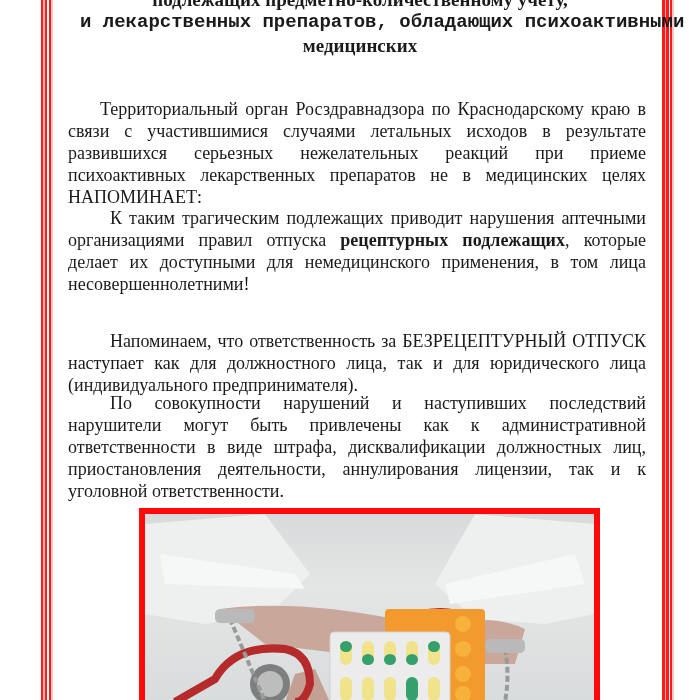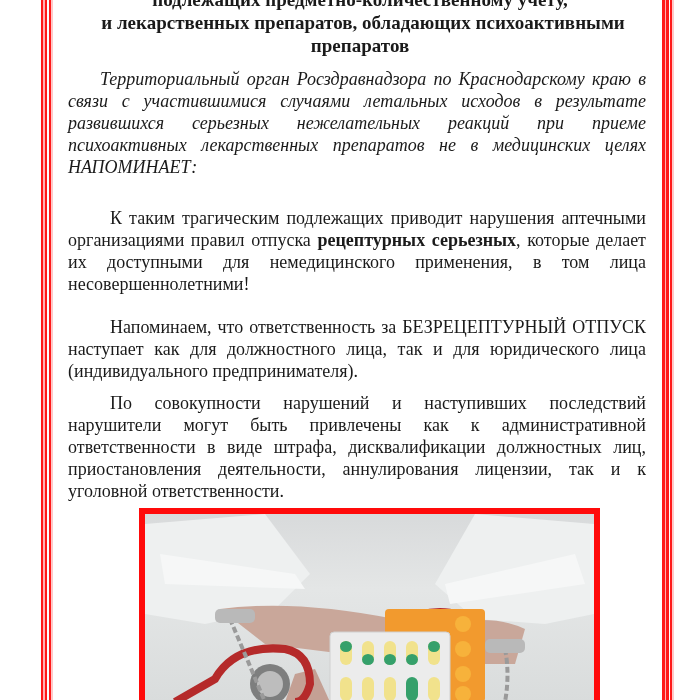--- a/index.html
+++ b/index.html
@@ -36,35 +36,35 @@
       left: 60px;
       width: 600px;
       text-align: center;
       font-weight: bold;
       font-size: 19px;
       line-height: 21px;
       margin: 0;
     }
     .title-line { display: block; white-space: nowrap; }
     .title-line-1 { position: absolute; top: -11px; left: 0; right: 0; }
-    .title-line-2 { position: absolute; top: 12px; left: 6px; right: 0; }
+    .title-line-2 { position: absolute; top: 12px; left: 20px; right: 0; font-family: Liberation Mono, monospace; }
     .title-line-3 { position: absolute; top: 35px; left: 0; right: 0; }
 
     .body-text {
       position: absolute;
       left: 68px;
       width: 578px;
       font-size: 18px;
       line-height: 22px;
       text-align: justify;
       margin: 0;
     }
-    .p1 { top: 68px; text-indent: 32px; font-style: italic; }
+    .p1 { top: 98px; text-indent: 32px; }
     .p2 { top: 207px; text-indent: 42px; }
-    .p3 { top: 316px; text-indent: 42px; font-family: Liberation Serif, serif; }
+    .p3 { top: 330px; text-indent: 42px; font-family: Liberation Serif, serif; }
     .p4 { top: 392px; text-indent: 42px; }
     .bold { font-weight: bold; }
 
     .photo-frame {
       position: absolute;
       left: 139px;
       top: 508px;
       width: 461px;
       height: 200px;
       background: #ff0a0a;
@@ -82,26 +82,26 @@
   </style>
 </head>
 <body>
 
 <div class="border-stripe border-left"></div>
 <div class="border-stripe border-right"></div>
 
 <h1 class="title">
   <span class="title-line title-line-1">подлежащих предметно-количественному учету,</span>
   <span class="title-line title-line-2">и лекарственных препаратов, обладающих психоактивными</span>
-  <span class="title-line title-line-3">препаратов</span>
+  <span class="title-line title-line-3">медицинских</span>
 </h1>
 
 <p class="body-text p1">Территориальный орган Росздравнадзора по Краснодарскому краю в связи с участившимися случаями летальных исходов в результате развившихся серьезных нежелательных реакций при приеме психоактивных лекарственных препаратов не в медицинских целях НАПОМИНАЕТ:</p>
 
-<p class="body-text p2"><span>К таким трагическим подлежащих приводит нарушения аптечными организациями правил отпуска </span><span class="bold">рецептурных серьезных</span><span>, которые делает их доступными для немедицинского применения, в том лица несовершеннолетними!</span></p>
+<p class="body-text p2"><span>К таким трагическим подлежащих приводит нарушения аптечными организациями правил отпуска </span><span class="bold">рецептурных подлежащих</span><span>, которые делает их доступными для немедицинского применения, в том лица несовершеннолетними!</span></p>
 
 <p class="body-text p3">Напоминаем, что ответственность за БЕЗРЕЦЕПТУРНЫЙ ОТПУСК наступает как для должностного лица, так и для юридического лица (индивидуального предпринимателя).</p>
 
 <p class="body-text p4">По совокупности нарушений и наступивших последствий нарушители могут быть привлечены как к административной ответственности в виде штрафа, дисквалификации должностных лиц, приостановления деятельности, аннулирования лицензии, так и к уголовной ответственности.</p>
 
 <div class="photo-frame">
   <div class="photo">
     <svg viewBox="0 0 449 188" preserveAspectRatio="none">
 
       <path d="M0 10 L120 0 L165 60 L130 95 L60 110 L0 100 Z" fill="#eef0f0"></path>

